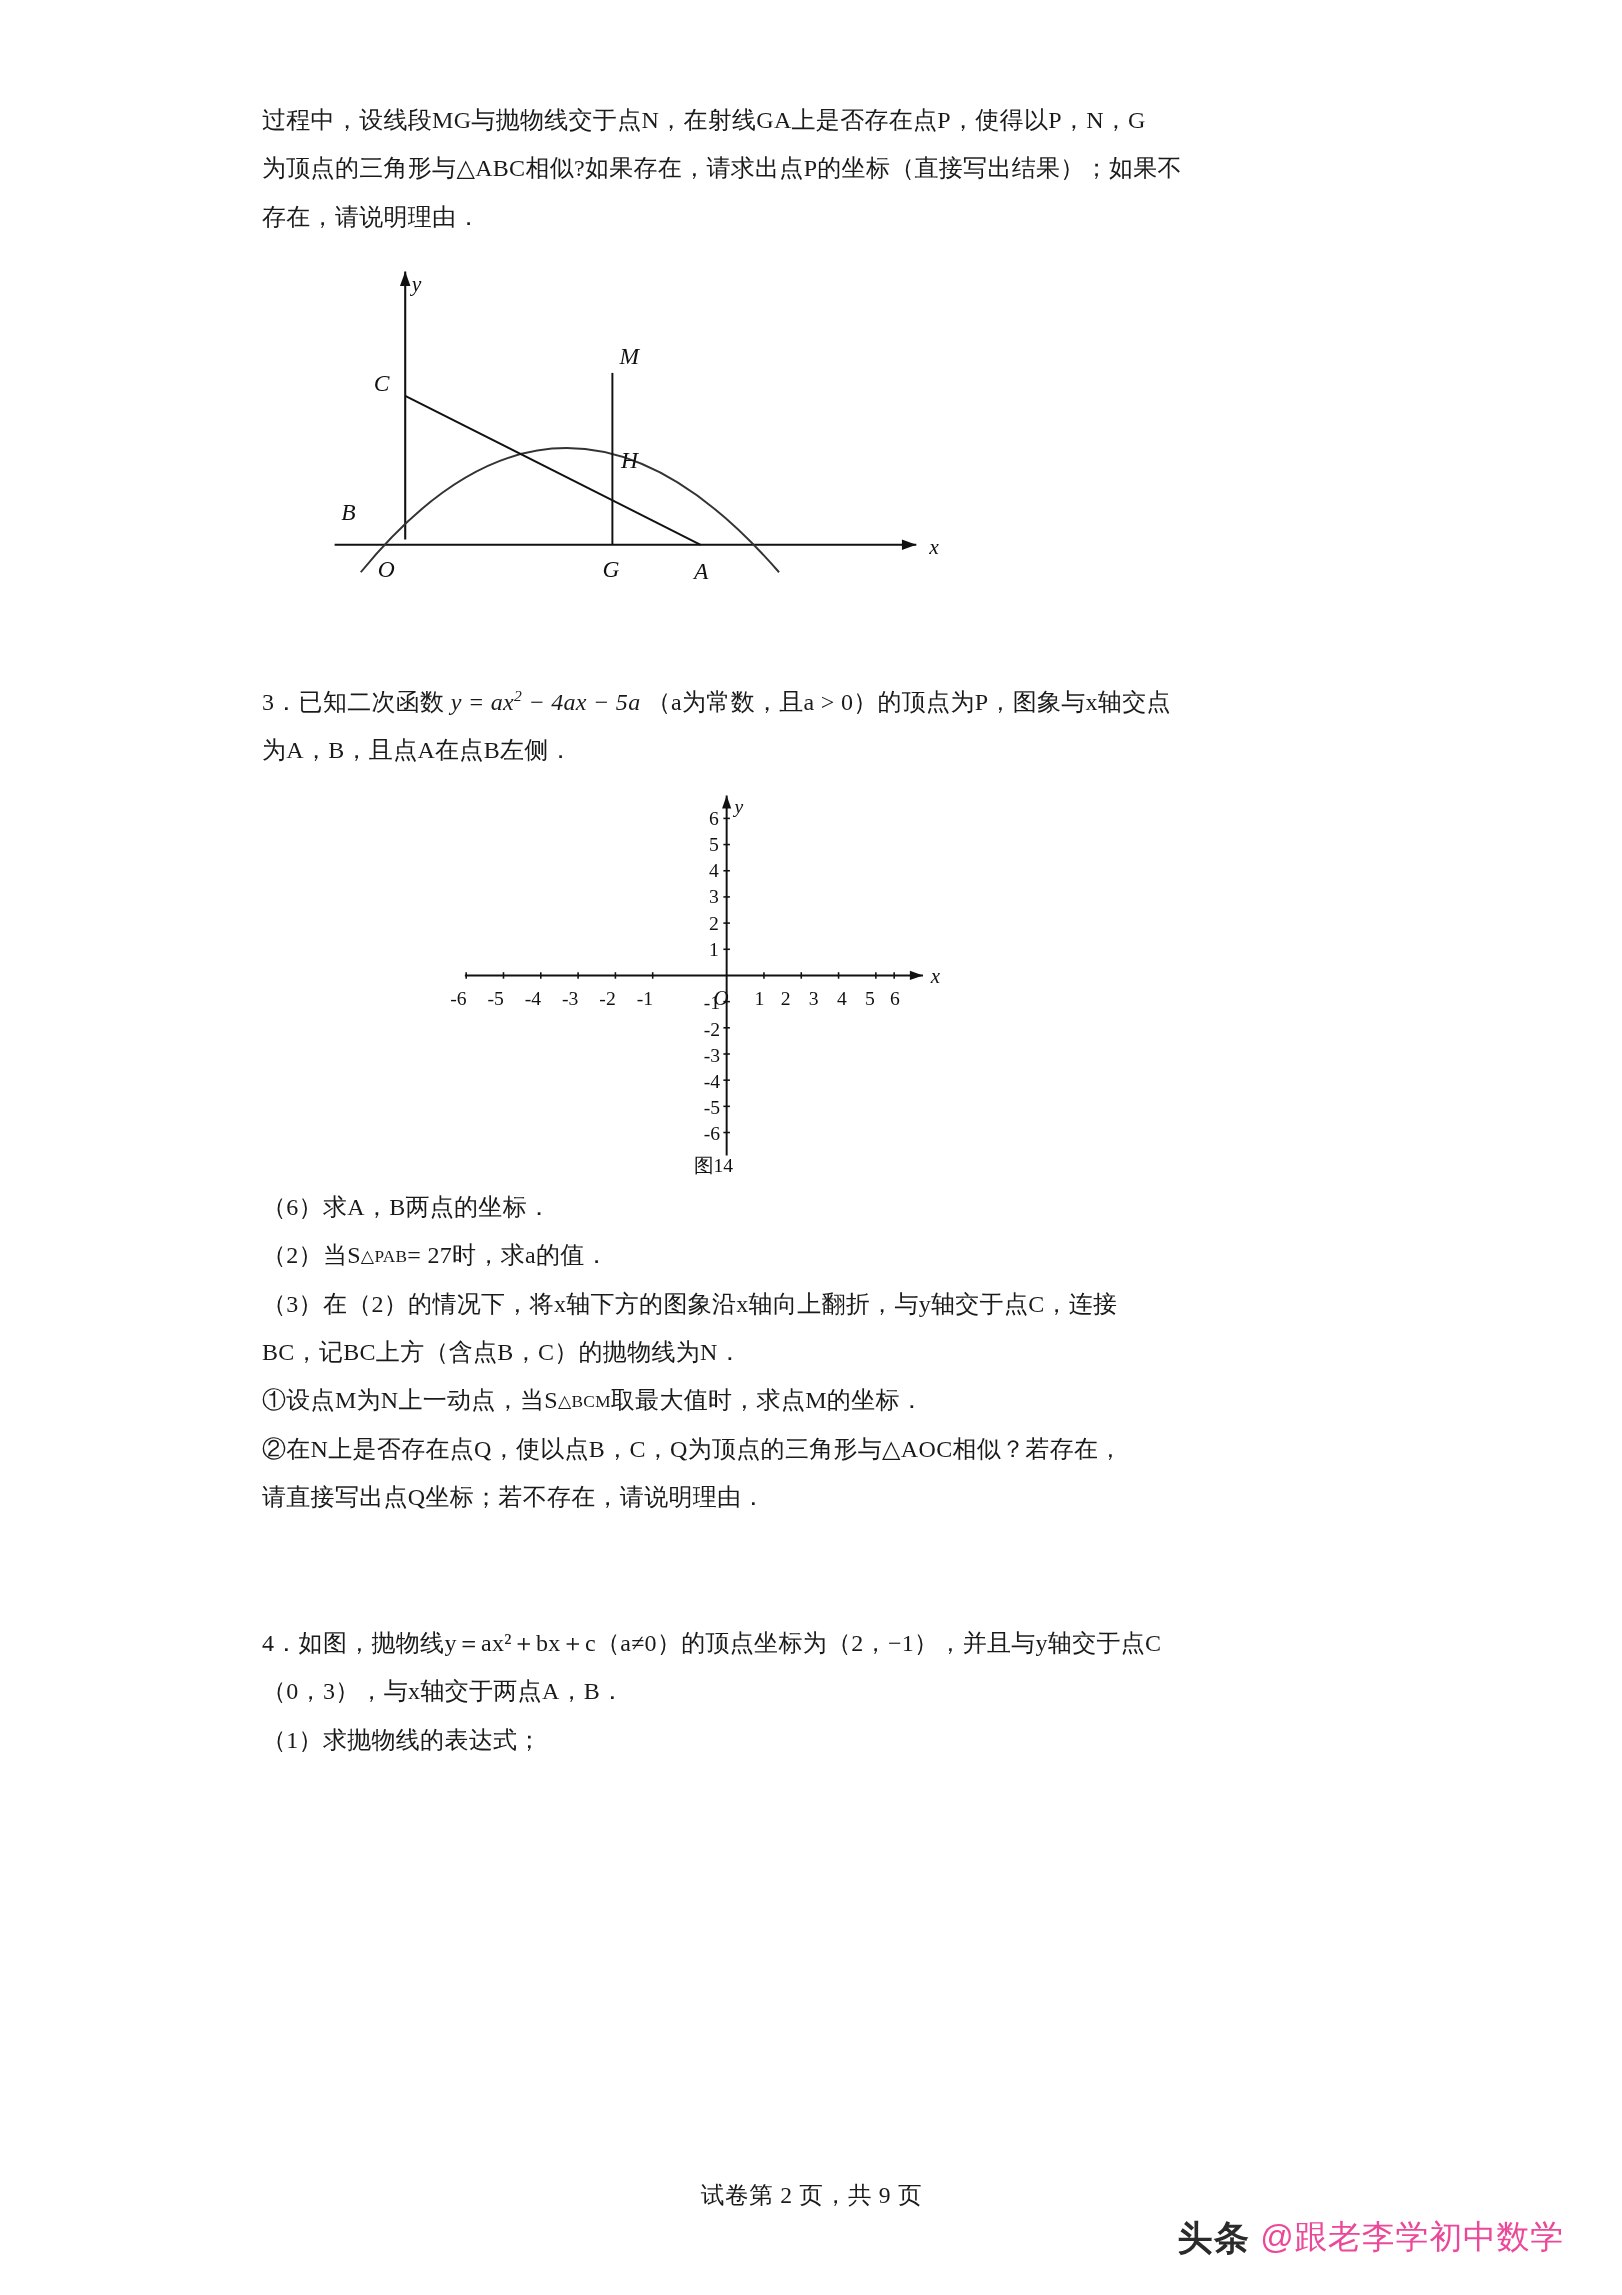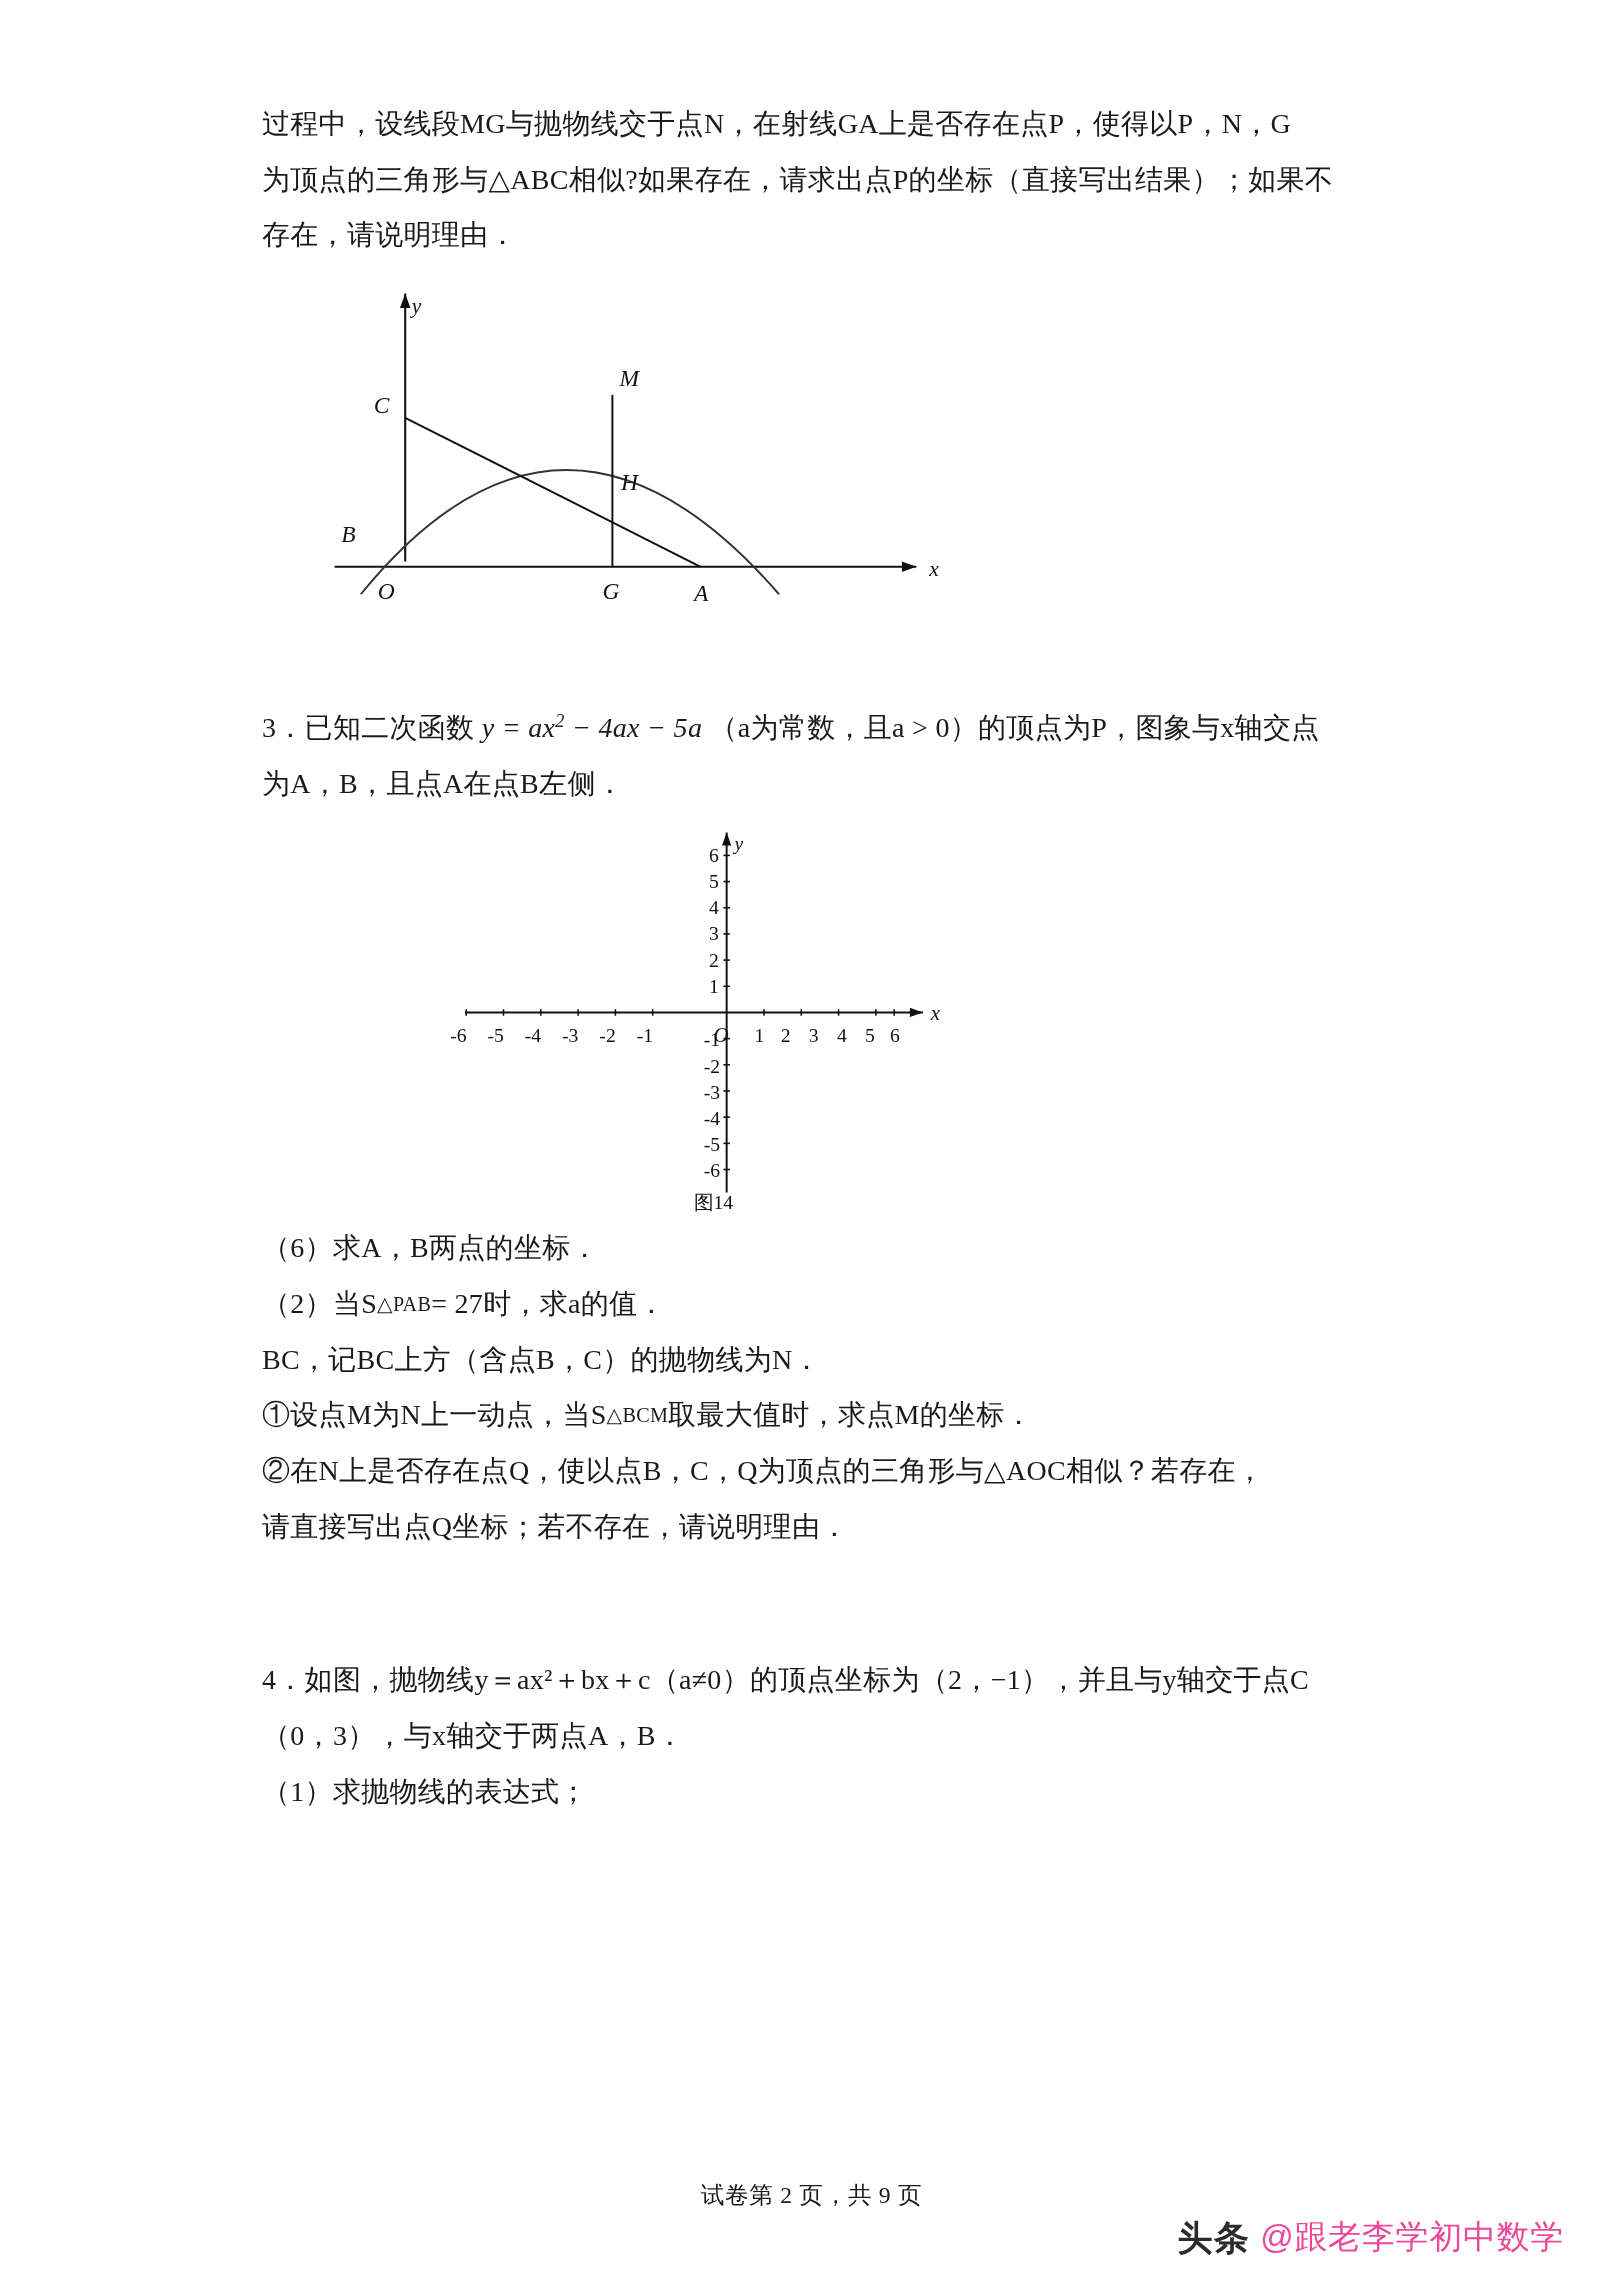--- a/index.html
+++ b/index.html
@@ -21,21 +21,21 @@
     width: 1623px;
     height: 2295px;
   }
   .content {
     position: absolute;
     left: 262px;
     top: 98px;
     width: 1106px;
   }
   p.para {
-    font-size: 28px;
+    font-size: 24px;
     line-height: 1.85;
     margin: 0 0 3.9px 0;
     letter-spacing: 0.3px;
   }
   .it { font-style: italic; margin-top: 48px; }
   .sup { font-size: 0.65em; vertical-align: super; }
   .sub { font-size: 0.62em; vertical-align: sub; }
   .tri { font-size: 0.72em; vertical-align: 0.08em; }
 
   .fig1 {
@@ -210,20 +210,21 @@
         <text x="660" y="600" font-family="Liberation Serif, serif" font-size="30" fill="#111">图14</text>
       </svg>
     </div>
 
     <p class="para">（6）求A，B两点的坐标．</p>
 
     <p class="para">
       <span>（2）当S</span><span class="sub tri">△PAB</span><span>= 27时，求a的值．</span>
     </p>
 
+    <p class="para">（3）在（2）的情况下，将x轴下方的图象沿x轴向上翻折，与y轴交于点C，连接</p>
     <p class="para">BC，记BC上方（含点B，C）的抛物线为N．</p>
 
     <p class="para">
       <span>①设点M为N上一动点，当S</span><span class="sub tri">△BCM</span><span>取最大值时，求点M的坐标．</span>
     </p>
 
     <p class="para">②在N上是否存在点Q，使以点B，C，Q为顶点的三角形与△AOC相似？若存在，</p>
     <p class="para">请直接写出点Q坐标；若不存在，请说明理由．</p>
 
     <div class="spacer-lg"></div>

